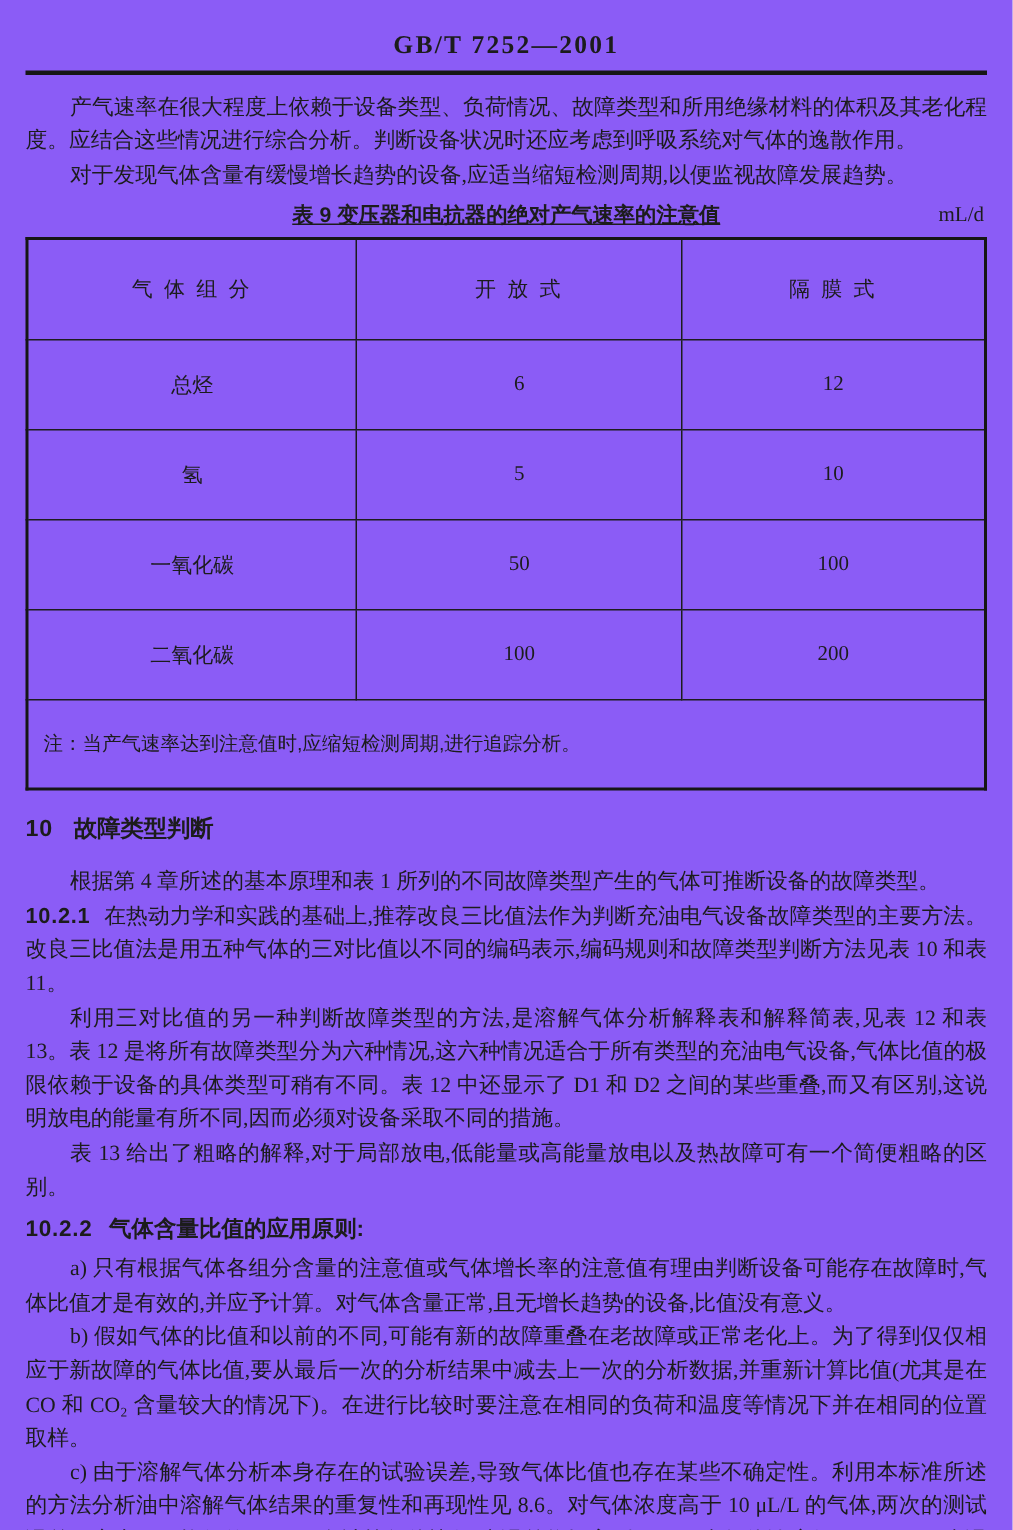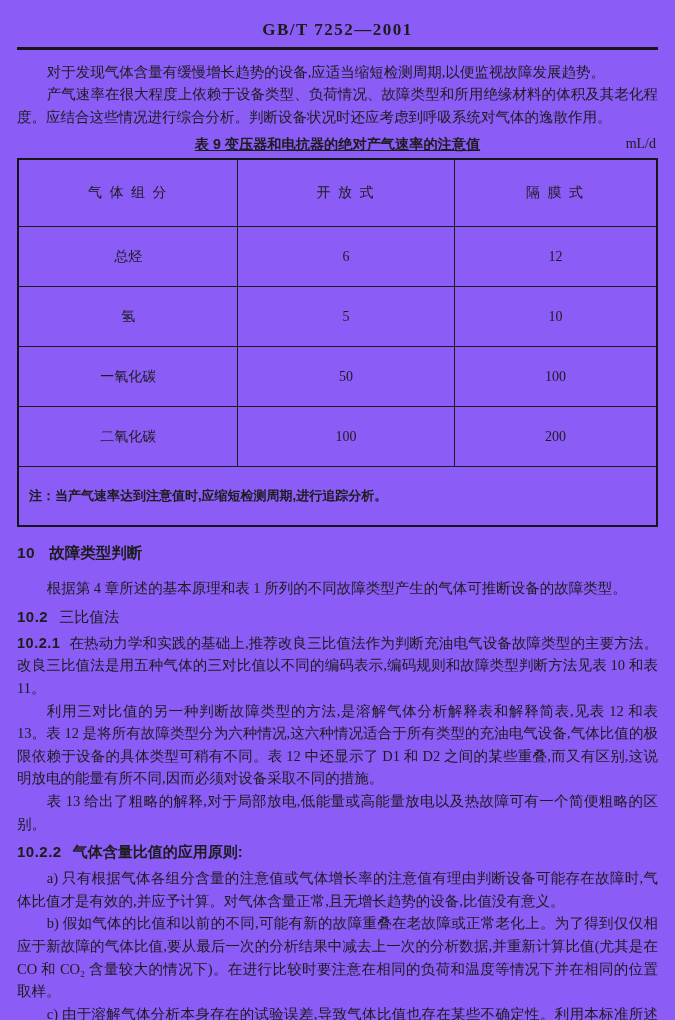--- a/index.html
+++ b/index.html
@@ -77,21 +77,21 @@
     height: 38px;
     font-weight: normal;
     letter-spacing: 2px;
   }
   table.t9 td.val { height: 31px; text-align: center; }
   table.t9 td.note-cell {
     height: 30px;
     text-align: left;
     padding-left: 10px;
     font-size: 13px;
-    font-weight: 700;
+    font-weight: 400;
     font-family: "Liberation Sans", "DejaVu Sans", sans-serif;
   }
   col.c1 { width: 34.4%; }
   col.c2 { width: 33.9%; }
   col.c3 { width: 31.7%; }
   
   .h-main {
     font-family: "Liberation Sans", "DejaVu Sans", sans-serif;
     font-weight: bold;
     font-size: 15.5px;
@@ -117,22 +117,22 @@
   .run-in .clause-num { margin-right: 9px; }
 </style>
 </head>
 <body>
 
 <div class="page">
 
   <div class="doc-code">GB/T 7252—2001</div>
   <div class="top-rule"></div>
 
+  <p class="body indent">产气速率在很大程度上依赖于设备类型、负荷情况、故障类型和所用绝缘材料的体积及其老化程度。应结合这些情况进行综合分析。判断设备状况时还应考虑到呼吸系统对气体的逸散作用。</p>
   <p class="body indent">对于发现气体含量有缓慢增长趋势的设备,应适当缩短检测周期,以便监视故障发展趋势。</p>
-  <p class="body indent">产气速率在很大程度上依赖于设备类型、负荷情况、故障类型和所用绝缘材料的体积及其老化程度。应结合这些情况进行综合分析。判断设备状况时还应考虑到呼吸系统对气体的逸散作用。</p>
 
   <div class="caption-row">
     <span class="caption">表 9  变压器和电抗器的绝对产气速率的注意值</span>
     <span class="unit">mL/d</span>
   </div>
 
   <table class="t9">
     <colgroup>
         <col class="c1">
         <col class="c2">
@@ -172,23 +172,20 @@
     </tbody>
   </table>
 
   <div class="h-main">
     <span class="clause-num">10</span><span class="h-title">故障类型判断</span>
   </div>
 
 
   <p class="body indent">根据第 4 章所述的基本原理和表 1 所列的不同故障类型产生的气体可推断设备的故障类型。</p>
 
-  <div class="h-sub">
-    <span class="clause-num">10.2</span><span class="h-title">三比值法</span>
-  </div>
 
   <p class="body run-in">
     <span class="clause-num">10.2.1</span><span>在热动力学和实践的基础上,推荐改良三比值法作为判断充油电气设备故障类型的主要方法。改良三比值法是用五种气体的三对比值以不同的编码表示,编码规则和故障类型判断方法见表 10 和表 11。</span>
   </p>
 
   <p class="body indent">利用三对比值的另一种判断故障类型的方法,是溶解气体分析解释表和解释简表,见表 12 和表 13。表 12 是将所有故障类型分为六种情况,这六种情况适合于所有类型的充油电气设备,气体比值的极限依赖于设备的具体类型可稍有不同。表 12 中还显示了 D1 和 D2 之间的某些重叠,而又有区别,这说明放电的能量有所不同,因而必须对设备采取不同的措施。</p>
   <p class="body indent">表 13 给出了粗略的解释,对于局部放电,低能量或高能量放电以及热故障可有一个简便粗略的区别。</p>
 
   <div class="h-sub strong">
     <span class="clause-num">10.2.2</span><span class="h-title">气体含量比值的应用原则:</span>

